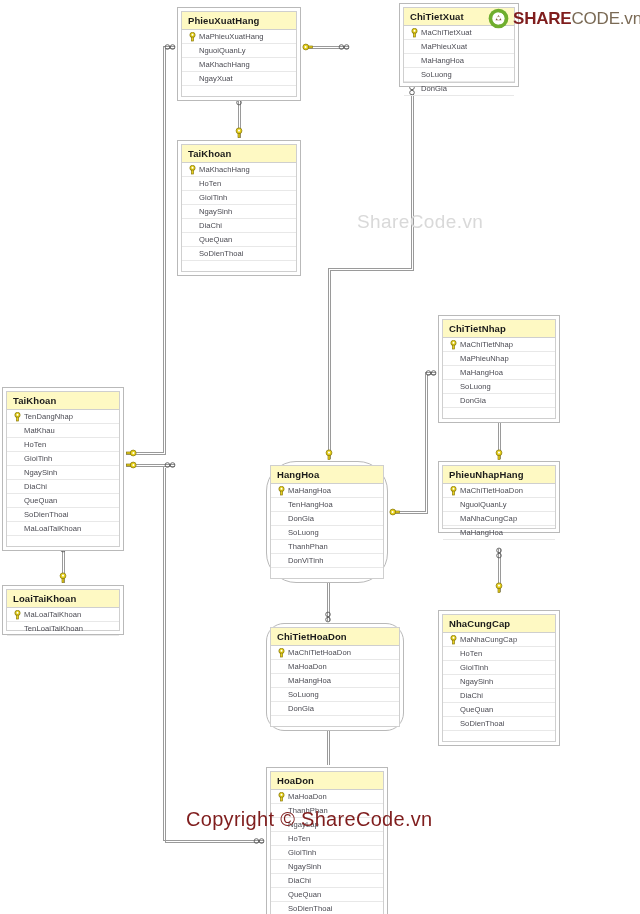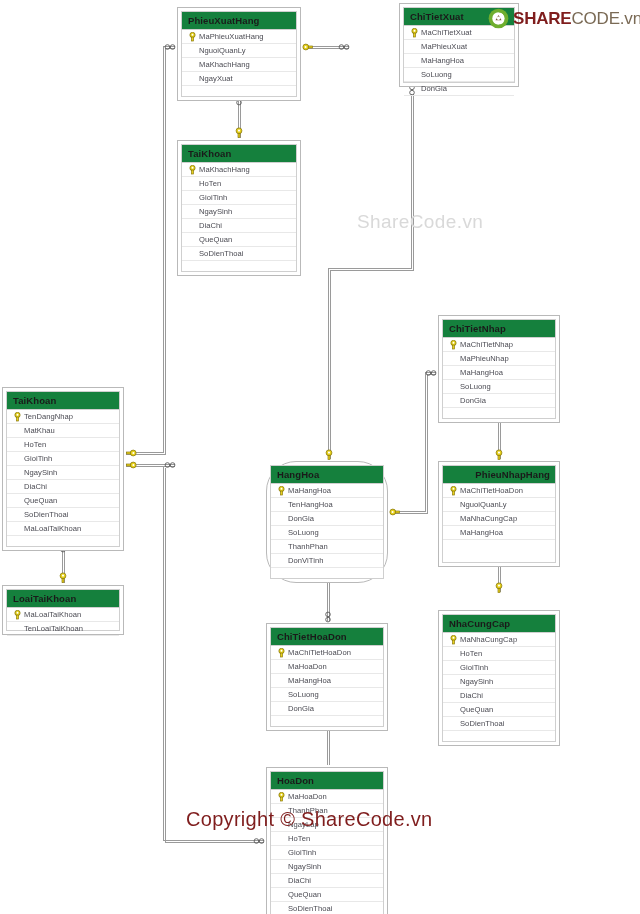--- a/index.html
+++ b/index.html
@@ -26,21 +26,21 @@
     padding:3px;
     box-shadow:0 0 0 0 rgba(0,0,0,0);
   }
   .table .inner{
     border:1px solid #cfcfcf;
     background:#fff;
     box-sizing:border-box;
     height:100%;
   }
   .thead{
-    background:#15803d;
+    background:#fef9c3;
     border-bottom:1px solid #cfcfcf;
     font-weight:bold;
     font-size:9.5px;
     color:#1a1a1a;
     padding:3px 5px 3px 6px;
     letter-spacing:.1px;
     line-height:11px;
   }
   .rows{padding:0;}
   .row{
@@ -441,21 +441,21 @@
               <span class="fname">SoLuong</span>
             </div>
             <div class="row">
               <span class="keycell"></span>
               <span class="fname">DonGia</span>
             </div>
             <div class="row blank"></div>
           </div>
         </div>
       </div>
-      <div class="table" style="left: 438px; top: 461px; width: 122px; height: 106px; text-align: right;">
+      <div class="table" style="left: 438px; top: 461px; width: 122px; height: 72px;">
         <div class="inner">
           <div class="thead">PhieuNhapHang</div>
           <div class="rows">
             <div class="row">
               <span class="keycell">
                 <svg width="9" height="10" viewBox="0 0 9 10">
                   <ellipse cx="4.5" cy="3" rx="2.6" ry="2.7" fill="#e8d21a" stroke="#8a7a10" stroke-width=".8"></ellipse>
                   <circle cx="4.5" cy="2.8" r=".95" fill="#fff"></circle>
                   <rect x="3.5" y="5" width="2" height="4" fill="#e8d21a" stroke="#8a7a10" stroke-width=".7"></rect>
                 </svg>
@@ -513,21 +513,21 @@
               <span class="fname">QueQuan</span>
             </div>
             <div class="row">
               <span class="keycell"></span>
               <span class="fname">SoDienThoai</span>
             </div>
             <div class="row blank"></div>
           </div>
         </div>
       </div>
-      <div class="table" style="left: 266px; top: 623px; width: 122px; height: 108px;">
+      <div class="table" style="left: 266px; top: 623px; width: 138px; height: 108px; border-radius: 18px;">
         <div class="inner">
           <div class="thead">ChiTietHoaDon</div>
           <div class="rows">
             <div class="row">
               <span class="keycell">
                 <svg width="9" height="10" viewBox="0 0 9 10">
                   <ellipse cx="4.5" cy="3" rx="2.6" ry="2.7" fill="#e8d21a" stroke="#8a7a10" stroke-width=".8"></ellipse>
                   <circle cx="4.5" cy="2.8" r=".95" fill="#fff"></circle>
                   <rect x="3.5" y="5" width="2" height="4" fill="#e8d21a" stroke="#8a7a10" stroke-width=".7"></rect>
                 </svg>

